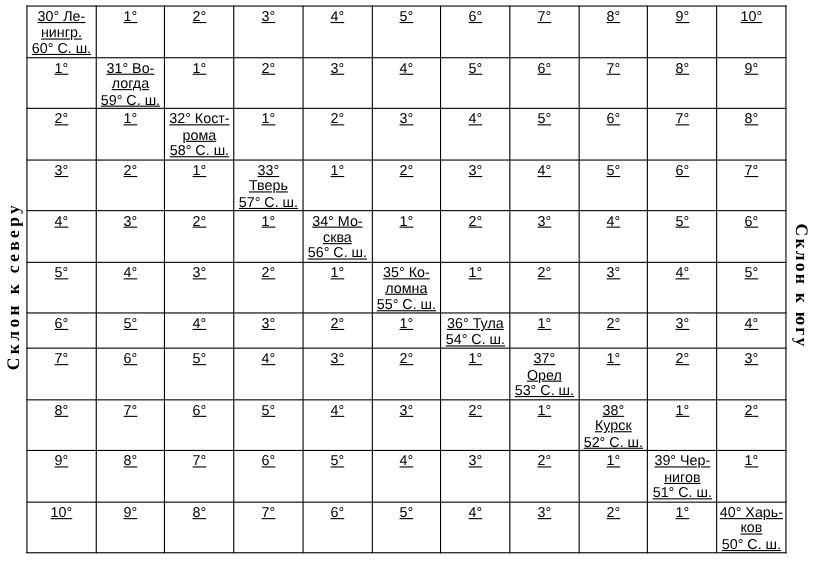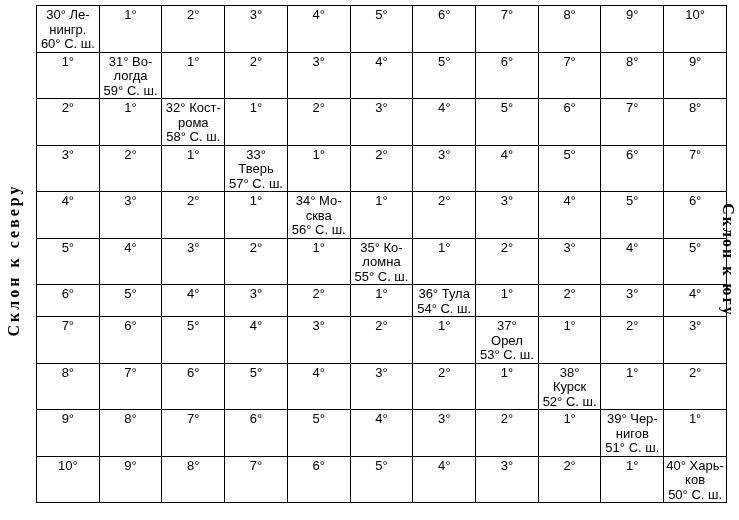--- a/index.html
+++ b/index.html
@@ -30,26 +30,27 @@
     font-weight: bold;
     font-size: 16px;
     letter-spacing: 3px;
     color: #000000;
   }
   .vlabel-left span  { transform: rotate(-90deg); }
   .vlabel-right span { transform: rotate(90deg); letter-spacing: 2px; }
 
   table.matrix {
     position: absolute;
-    left: 36px;
+    left: 24px;
     top: 5px;
     width: 691px;
     height: 444px;
     border-collapse: collapse;
     table-layout: fixed;
+    text-decoration: underline;
   }
   table.matrix td {
     border: 1px solid #000000;
     vertical-align: top;
     text-align: center;
     padding: 2px 1px 0 1px;
     font-family: "Liberation Sans", sans-serif;
     font-size: 13px;
     line-height: 14.5px;
     color: #000000;

